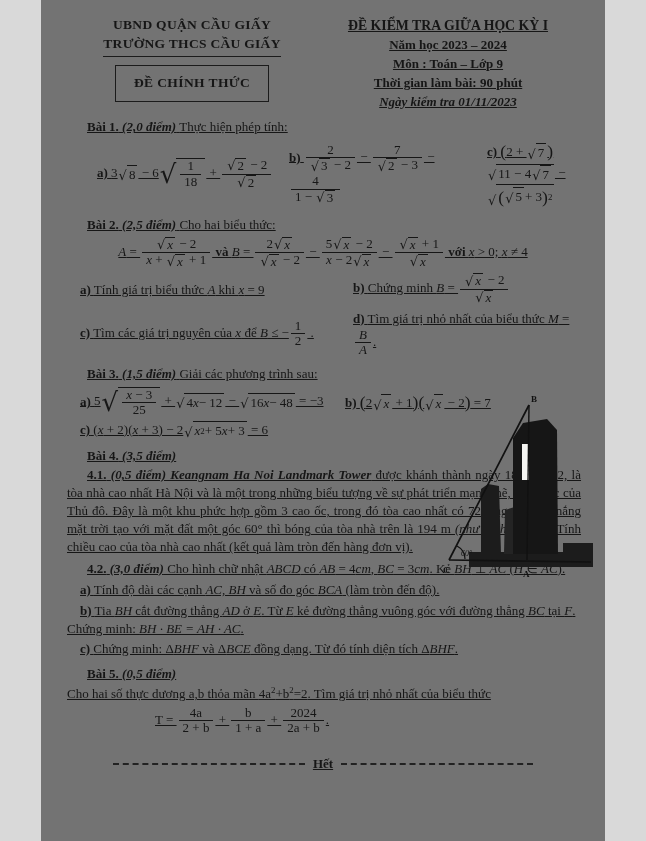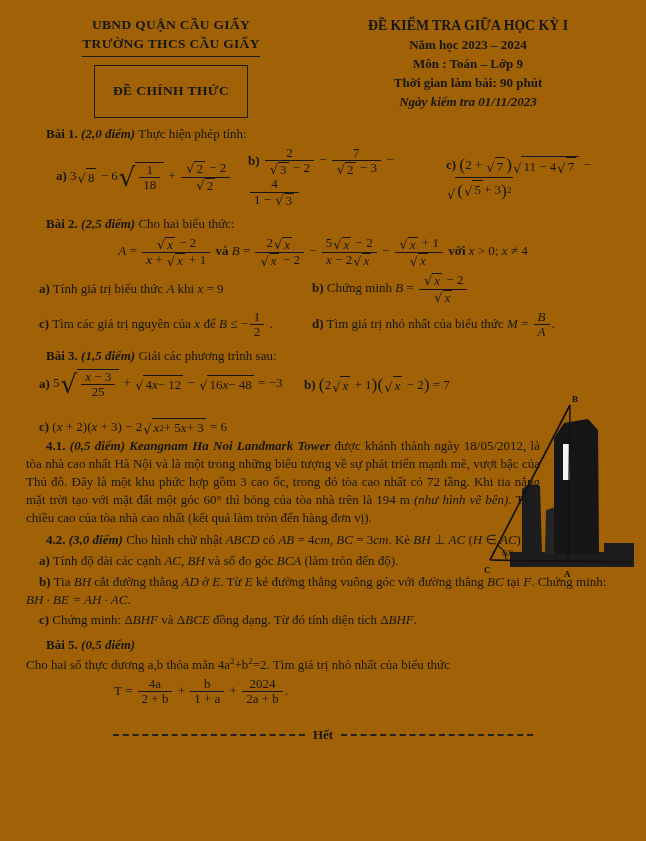--- a/index.html
+++ b/index.html
@@ -1,28 +1,28 @@
 <!DOCTYPE html>
 <html><head>
 <meta charset="utf-8">
 <style>
   html,body{margin:0;padding:0;background:#d9d9d9;}
-  .page{width:646px;height:841px;margin:0 auto;background:#a16207;color:#161616;
+  .page{width:564px;height:841px;margin:0 auto;background:#737373;color:#161616;
         font-family:"Liberation Serif",serif;font-size:13px;line-height:1.38;
-        position:relative;box-sizing:border-box;padding:16px 26px 8px;overflow:hidden;}
+        position:relative;box-sizing:border-box;padding:16px 26px 8px;overflow:hidden;text-decoration:underline;}
   .page *{box-sizing:border-box;}
   p{margin:0;}
   .b{font-weight:bold;margin-left:20px;}
   .bi{font-weight:bold;font-style:italic;}
   
   .hdr{display:flex;justify-content:space-between;align-items:flex-start;}
   .hdr-left{width:292px;text-align:center;}
   .org-wrap{display:inline-block;font-weight:bold;font-size:13.5px;letter-spacing:.3px;
             border-bottom:1.6px solid #1b1b1b;padding-bottom:3px;}
-  .stamp-box{display:inline-block;border:1.7px solid #1b1b1b;padding:16px 18px;margin-top:8px;
+  .stamp-box{display:inline-block;border:1.7px solid #1b1b1b;padding:8px 18px;margin-top:8px;
              font-weight:bold;font-size:13.5px;letter-spacing:.4px;}
   .hdr-right{width:306px;text-align:center;font-weight:bold;font-size:13px;line-height:1.45;}
   .hdr-right .tl{font-size:13.8px;}
   .hdr-right .dt{font-style:italic;}
   
   .phead{margin:7px 0 1px;}
   .plabel{font-weight:bold;}
   
   .math{display:inline;}
   .math .st-b{font-weight:bold;}
@@ -327,36 +327,40 @@
                 <span class="st-m">x</span>
               </span>
             </span><span> + 1</span><span class="st-bp">)</span><span class="st-bp">(</span><span class="sqrt">
               <span class="rad">√</span>
               <span class="vinc">
                 <span class="st-m">x</span>
               </span>
             </span><span> − 2</span><span class="st-bp">)</span><span> = 7</span></span>
       </div>
     </div>
-    <div class="indent" style="margin-top:18px;">
+    <div class="indent" style="margin-top:3px;">
       <span class="plabel">c)</span>
       <span class="math"><span>(</span><span class="st-m">x</span><span> + 2)(</span><span class="st-m">x</span><span> + 3) − 2</span><span class="sqrt">
             <span class="rad">√</span>
             <span class="vinc">
               <span class="st-m">x</span>
               <sup>2</sup>
               <span> + 5</span>
               <span class="st-m">x</span>
               <span> + 3</span>
             </span>
           </span><span> = 6</span></span>
     </div>
   </section>
 
   <section>
+    <p class="phead">
+      <span class="b">Bài 4.</span>
+      <span class="bi">(3,5 điểm)</span>
+    </p>
     <p class="just">
       <span class="b">4.1.</span>
       <span class="bi">(0,5 điểm)</span><span class="math"><span class="st-bi"> Keangnam Ha Noi Landmark Tower</span><span> được khánh thành ngày 18/05/2012, là tòa nhà cao nhất Hà Nội và là một trong những biểu tượng về sự phát triển mạnh mẽ, vượt bậc của Thủ đô. Đây là một khu phức hợp gồm 3 cao ốc, trong đó tòa cao nhất có 72 tầng. Khi tia nắng mặt trời tạo với mặt đất một góc 60° thì bóng của tòa nhà trên là 194 m </span><span class="st-i">(như hình vẽ bên)</span><span>. Tính chiều cao của tòa nhà cao nhất (kết quả làm tròn đến hàng đơn vị).</span></span>
     </p>
     <p style="margin-top:4px;">
       <span class="b">4.2.</span>
       <span class="bi">(3,0 điểm)</span><span class="math"><span> Cho hình chữ nhật </span><span class="st-m">ABCD</span><span> có </span><span class="st-m">AB</span><span> = 4</span><span class="st-i">cm</span><span>, </span><span class="st-m">BC</span><span> = 3</span><span class="st-i">cm</span><span>. Kẻ </span><span class="st-m">BH</span><span> ⊥ </span><span class="st-m">AC</span><span> (</span><span class="st-m">H</span><span> ∈ </span><span class="st-m">AC</span><span>).</span></span>
     </p>
     <p class="ti" style="margin-top:3px;">
       <span class="plabel">a)</span>

